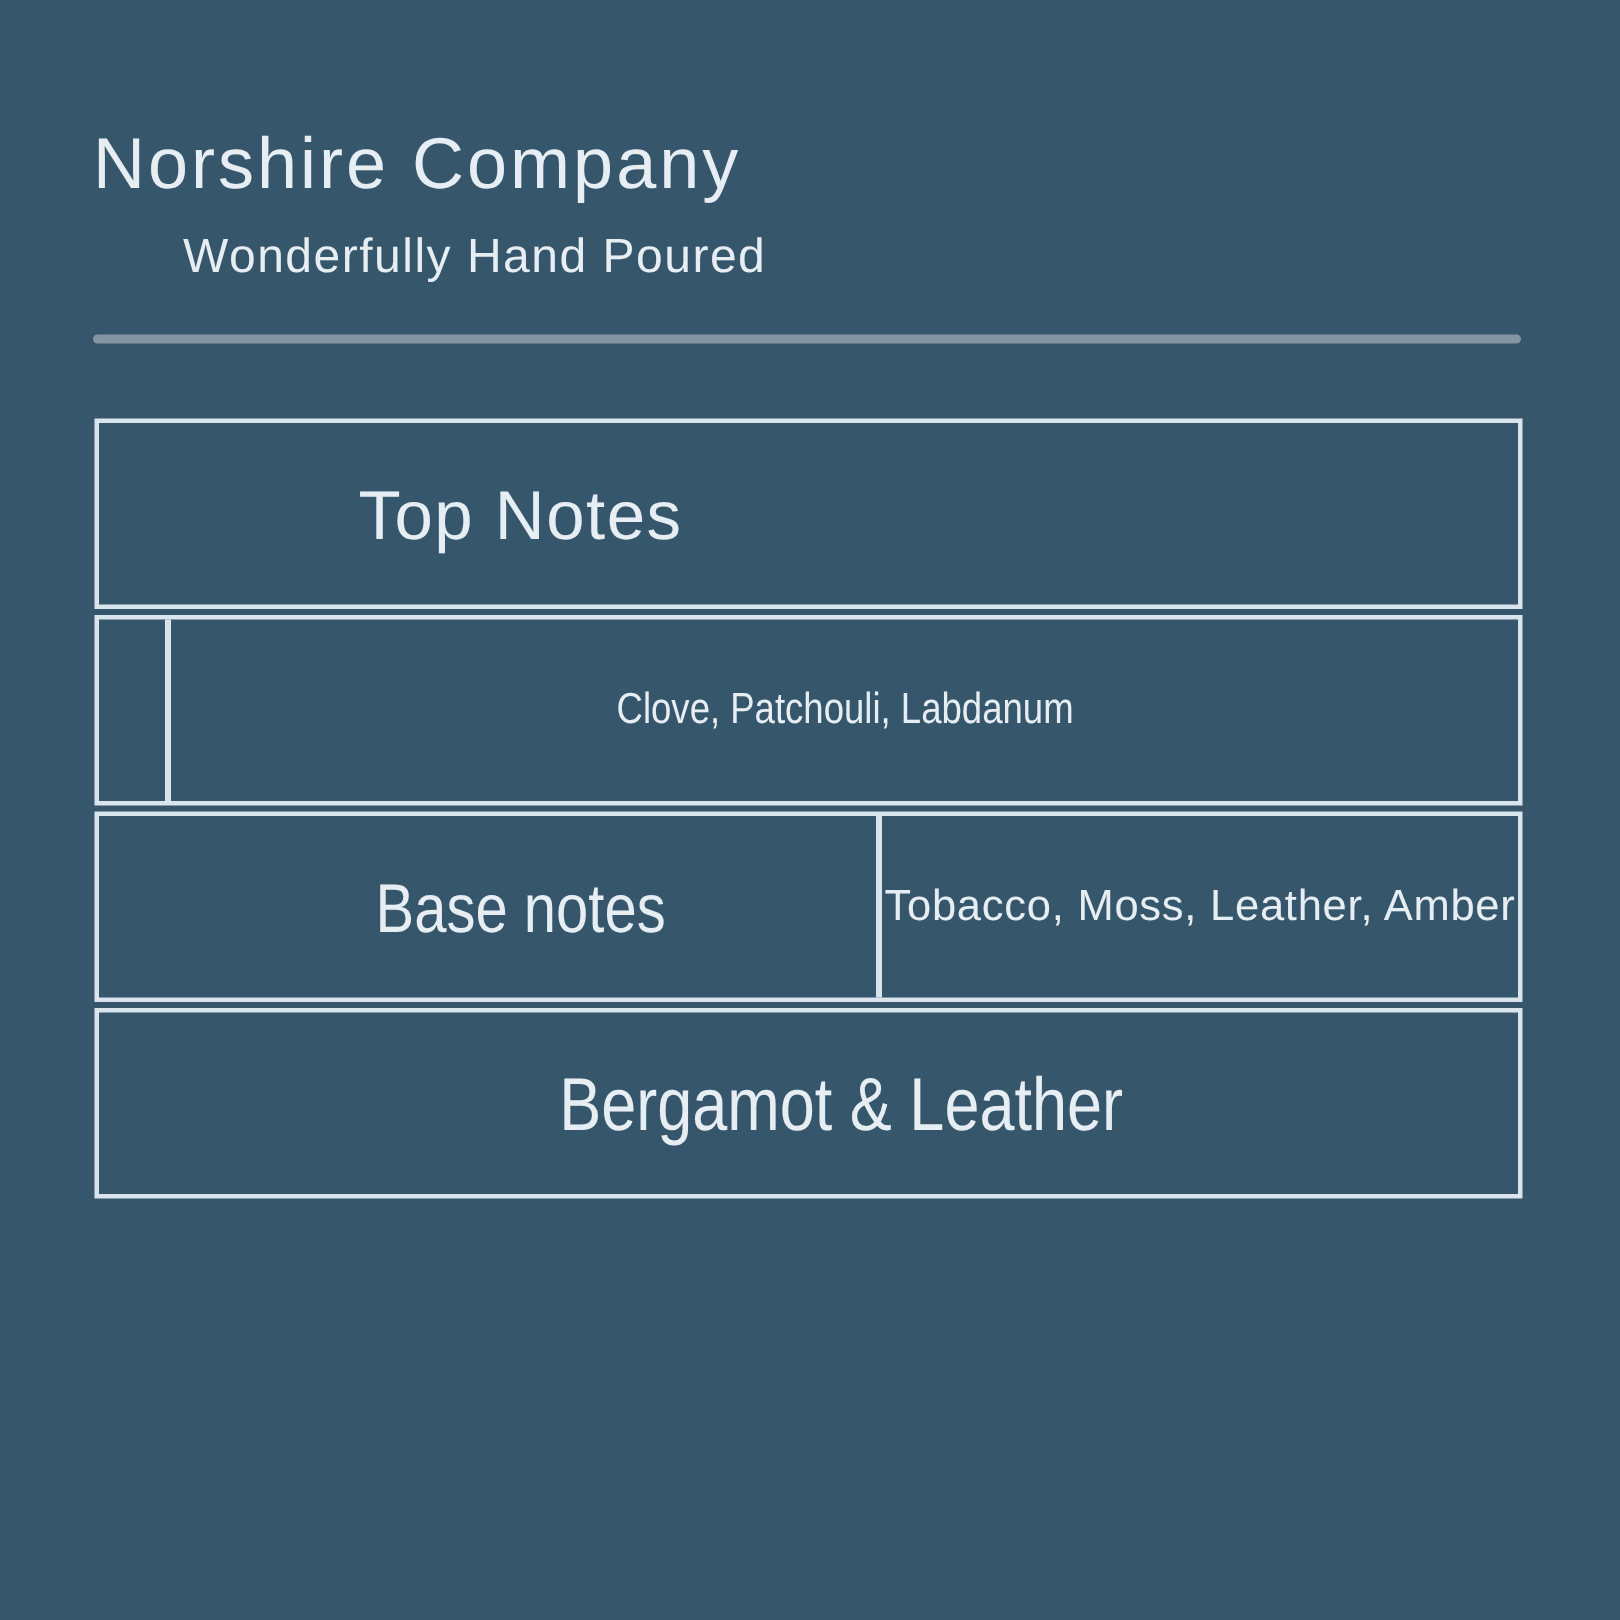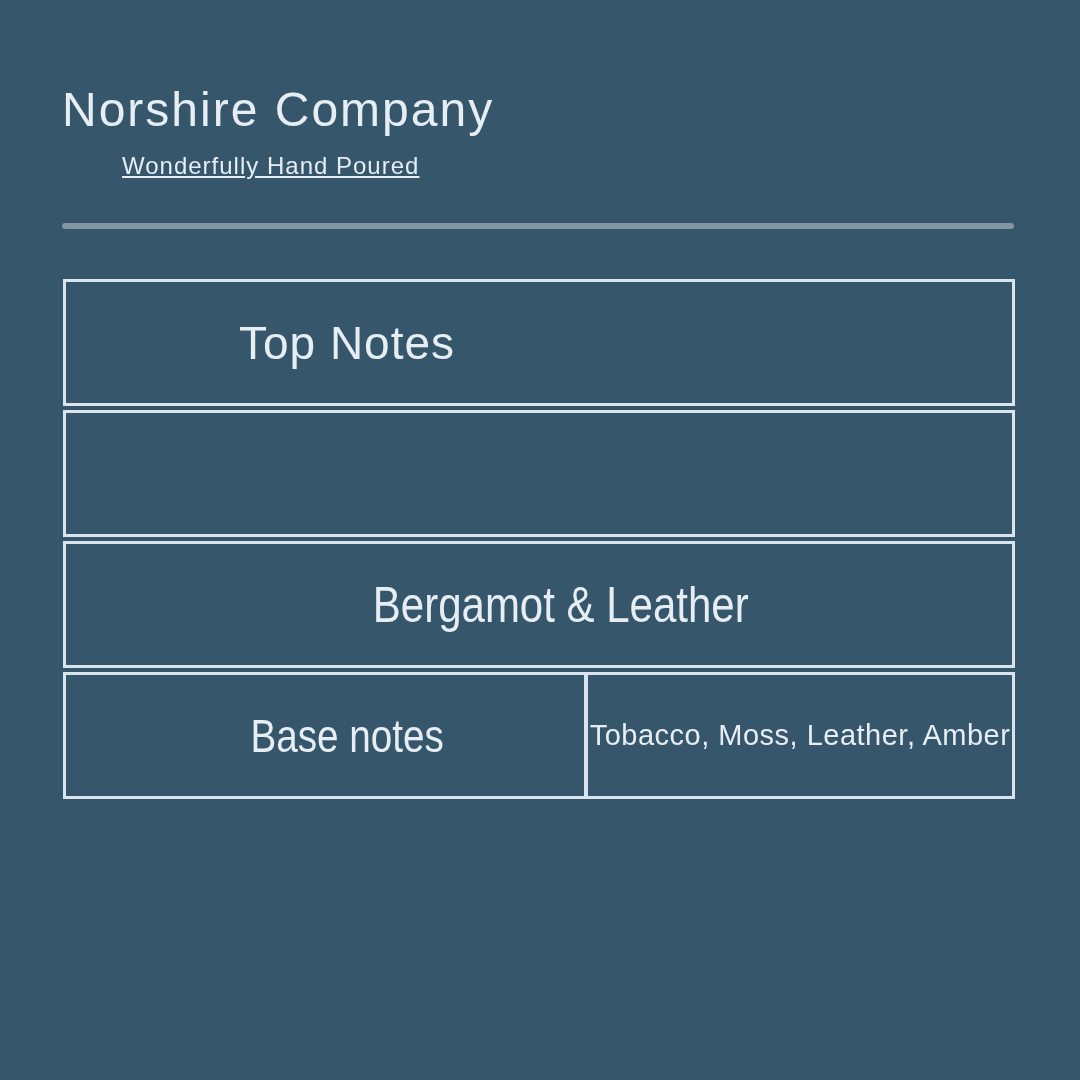--- a/index.html
+++ b/index.html
@@ -19,23 +19,22 @@
   .canvas{position:absolute;inset:0;}
 
   
   .brand-title{
     position:absolute;left:62px;top:82px;
     font-size:48px;font-weight:300;letter-spacing:2px;
     color:var(--text);
   }
   .brand-tagline{
     position:absolute;left:122px;top:152px;
-    font-size:24px;font-weight:300;letter-spacing:1px;
+    font-size:32px;font-weight:300;letter-spacing:1px;
     color:var(--text);
-    text-decoration:underline;
   }
   .divider{
     position:absolute;left:62px;top:223px;
     width:952px;height:6px;border-radius:3px;
     background:var(--divider);
   }
 
   
   .notes{
     position:absolute;left:63px;top:279px;width:952px;
@@ -87,29 +86,32 @@
 
   <div class="notes">
 
     <div class="row">
       <div class="cell label">
         <span class="label-text">Top Notes</span>
       </div>
     </div>
 
     <div class="row">
-    </div>
-
-    <div class="row footer-row">
-      <span class="footer-text condensed">Bergamot &amp; Leather</span>
+      <div class="cell value">
+        <span class="value-text condensed">Clove, Patchouli, Labdanum</span>
+      </div>
     </div>
 
     <div class="row">
       <div class="cell label">
         <span class="label-text condensed">Base notes</span>
       </div>
       <div class="cell value">
         <span class="value-text">Tobacco, Moss, Leather, Amber</span>
       </div>
     </div>
 
+    <div class="row footer-row">
+      <span class="footer-text condensed">Bergamot &amp; Leather</span>
+    </div>
+
   </div>
 </div>
 
 </body></html>

